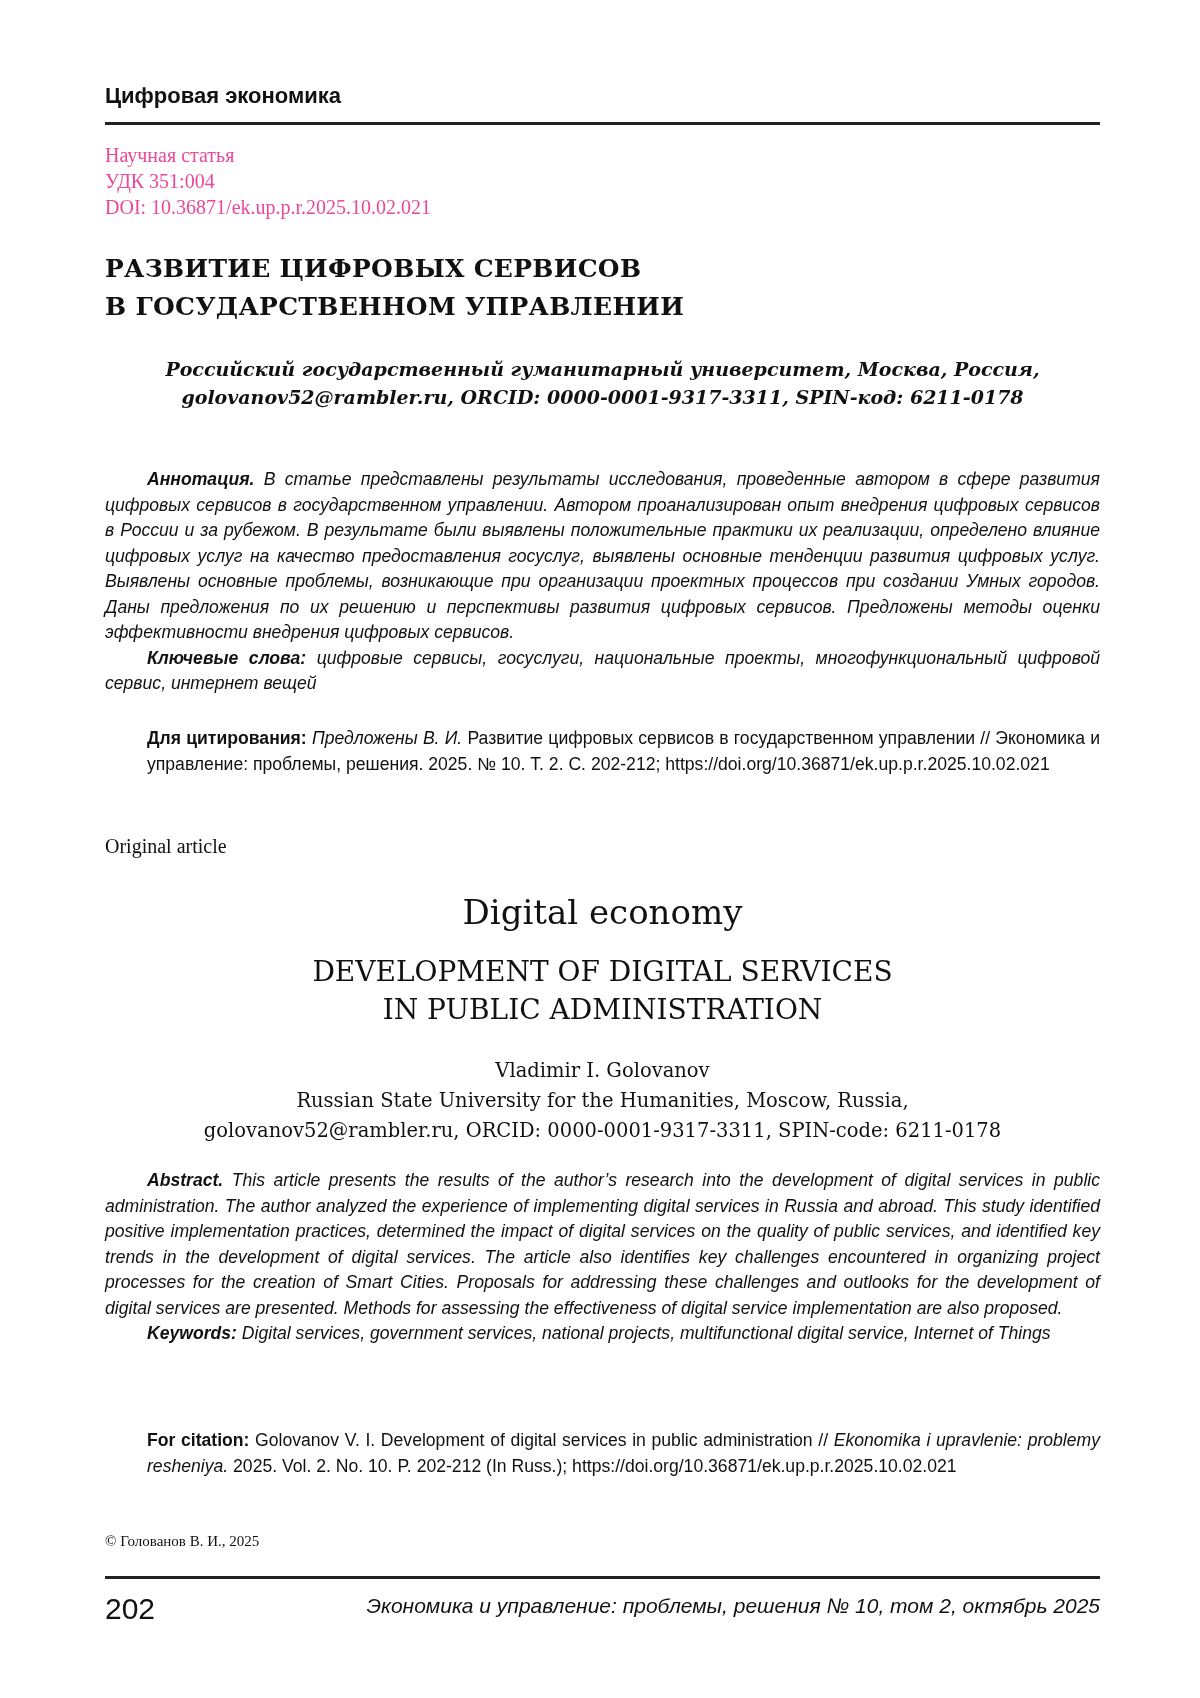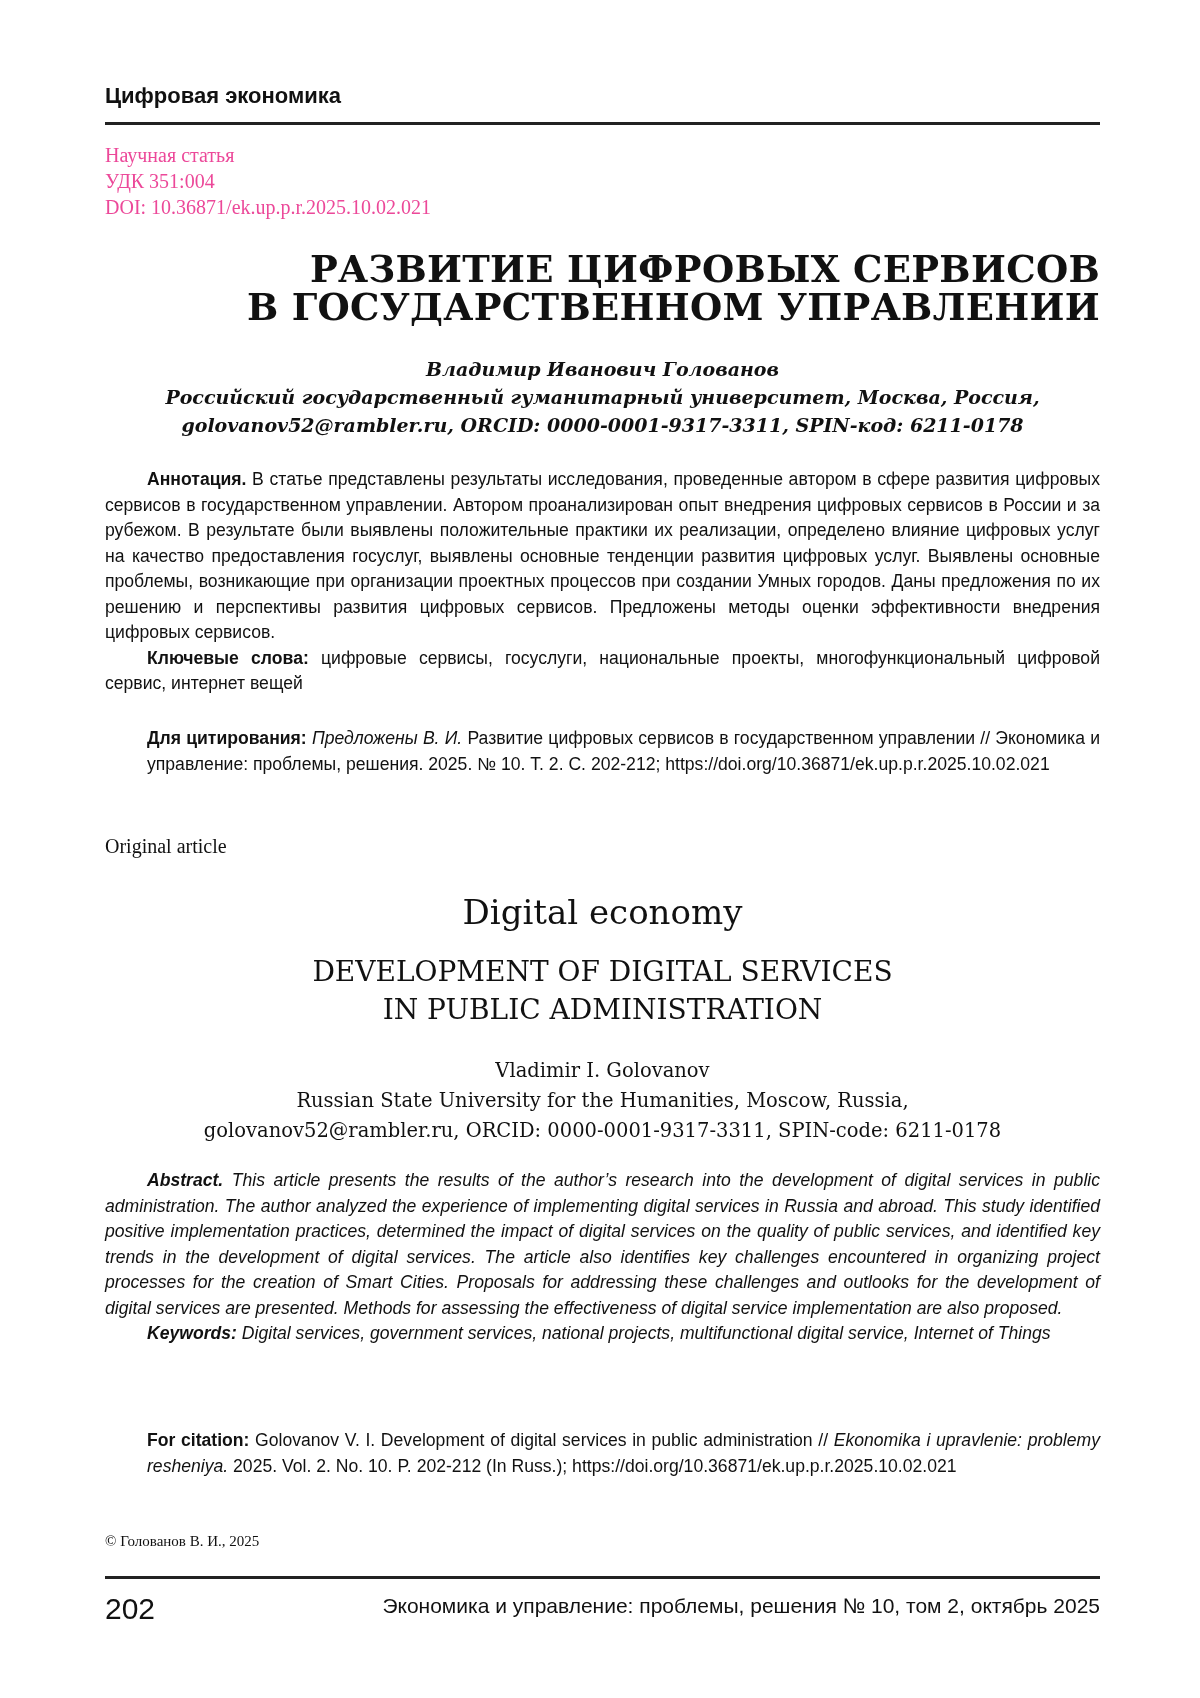--- a/index.html
+++ b/index.html
@@ -2,38 +2,38 @@
 <html><head>
   <meta charset="utf-8">
   <style>
     html, body { margin: 0; padding: 0; background: #ffffff; }
     body { width: 1200px; height: 1698px; position: relative; overflow: hidden; color: #111; }
     .page { position: absolute; left: 105px; top: 0; width: 995px; }
     .section-head { position: absolute; top: 83px; left: 0; font-family: "Liberation Sans", sans-serif; font-weight: bold; font-size: 22px; color: #111; }
     .rule-top { position: absolute; top: 122px; left: 0; width: 995px; height: 3px; background: #222; }
     .meta { position: absolute; top: 142px; left: 0; font-family: "Liberation Serif", serif; font-size: 20px; line-height: 26px; color: #ec4899; }
     .meta div { white-space: nowrap; }
-    .title-ru { position: absolute; top: 250px; left: 0; width: 995px; text-align: right; font-family: "DejaVu Serif", serif; font-weight: bold; font-size: 37px; line-height: 38px; letter-spacing: 0.3px; }
+    .title-ru { position: absolute; top: 250px; left: 0; width: 995px; text-align: left; font-family: "DejaVu Serif", serif; font-weight: bold; font-size: 25px; line-height: 38px; letter-spacing: 0.3px; }
     .author-ru { position: absolute; top: 355px; left: 0; width: 995px; text-align: center; font-family: "DejaVu Serif", serif; font-weight: bold; font-style: italic; font-size: 19px; line-height: 28px; }
     .abstract { font-family: "Liberation Sans", sans-serif; font-size: 17.6px; line-height: 25.5px; text-align: justify; color: #111; }
-    .abstract-ru { position: absolute; top: 467px; left: 0; width: 995px; }
+    .abstract-ru { position: absolute; top: 467px; left: 0; width: 995px; font-style: italic; }
     .indent { text-indent: 42px; margin: 0; }
     .b { font-weight: bold; }
     .i { font-style: italic; }
     .cite-ru { position: absolute; top: 726px; left: 42px; width: 953px; }
     .orig { position: absolute; top: 835px; left: 0; font-family: "Liberation Serif", serif; font-size: 20px; }
     .digital-economy { position: absolute; top: 892px; left: 0; width: 995px; text-align: center; font-family: "DejaVu Serif", serif; font-size: 34px; font-weight: normal; }
     .title-en { position: absolute; top: 953px; left: 0; width: 995px; text-align: center; font-family: "DejaVu Serif", serif; font-size: 28px; line-height: 38px; }
     .author-en { position: absolute; top: 1056px; left: 0; width: 995px; text-align: center; font-family: "DejaVu Serif", serif; font-size: 19.5px; line-height: 30px; }
     .abstract-en { position: absolute; top: 1168px; left: 0; width: 995px; font-style: italic; }
     .cite-en { position: absolute; top: 1428px; left: 42px; width: 953px; }
     .copyright { position: absolute; top: 1533px; left: 0; font-family: "Liberation Serif", serif; font-size: 15px; text-align: right; }
     .rule-bottom { position: absolute; top: 1576px; left: 0; width: 995px; height: 3px; background: #222; }
     .page-num { position: absolute; top: 1592px; left: 0; font-family: "Liberation Sans", sans-serif; font-size: 30px; }
-    .journal { position: absolute; top: 1594px; right: 0; font-family: "Liberation Sans", sans-serif; font-size: 21px; white-space: nowrap; }
+    .journal { position: absolute; top: 1594px; right: 0; font-family: "Liberation Sans", sans-serif; font-size: 21px; white-space: nowrap; font-style: italic; }
   </style>
 </head>
 <body>
 
 <div class="page">
 
   <div class="section-head">Цифровая экономика</div>
   <div class="rule-top"></div>
 
   <div class="meta">
@@ -41,21 +41,20 @@
     <div>УДК 351:004</div>
     <div>DOI: 10.36871/ek.up.p.r.2025.10.02.021</div>
   </div>
 
   <div class="title-ru">
     <div>РАЗВИТИЕ ЦИФРОВЫХ СЕРВИСОВ</div>
     <div>В ГОСУДАРСТВЕННОМ УПРАВЛЕНИИ</div>
   </div>
 
   <div class="author-ru">
-    <div>Владимир Иванович Голованов</div>
     <div>Российский государственный гуманитарный университет, Москва, Россия,</div>
     <div>golovanov52@rambler.ru, ORCID: 0000-0001-9317-3311, SPIN-код: 6211-0178</div>
   </div>
 
   <div class="abstract abstract-ru">
     <p class="indent"><span class="b">Аннотация.</span><span> В статье представлены результаты исследования, проведенные автором в сфере развития цифровых сервисов в государственном управлении. Автором проанализирован опыт внедрения цифровых сервисов в России и за рубежом. В результате были выявлены положительные практики их реализации, определено влияние цифровых услуг на качество предоставления госуслуг, выявлены основные тенденции развития цифровых услуг. Выявлены основные проблемы, возникающие при организации проектных процессов при создании Умных городов. Даны предложения по их решению и перспективы развития цифровых сервисов. Предложены методы оценки эффективности внедрения цифровых сервисов.</span></p>
     <p class="indent"><span class="b">Ключевые слова:</span><span> цифровые сервисы, госуслуги, национальные проекты, многофункциональный цифровой сервис, интернет вещей</span></p>
   </div>
 
   <div class="abstract cite-ru">

